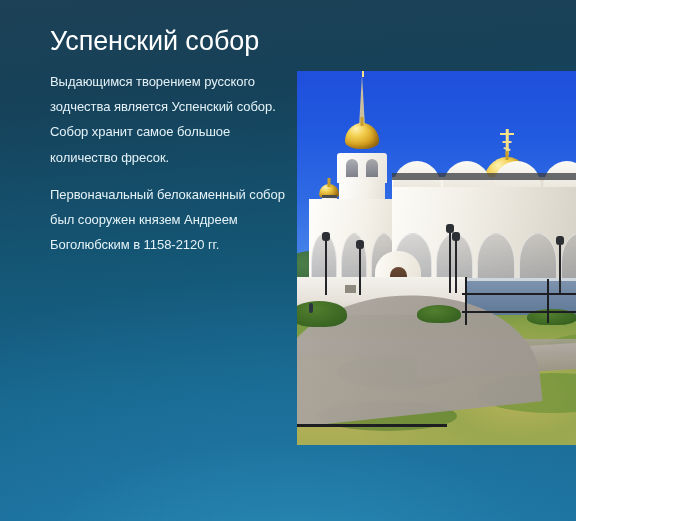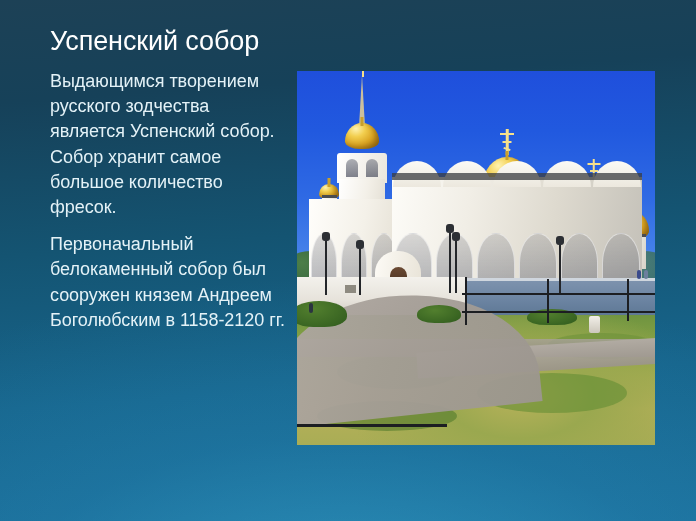--- a/index.html
+++ b/index.html
@@ -8,21 +8,21 @@
   }
   body {
     width: 696px;
     height: 521px;
     overflow: hidden;
     font-family: "Liberation Sans", sans-serif;
   }
 
   #slide {
     position: relative;
-    width: 696px;
+    width: 576px;
     height: 521px;
     background:
       radial-gradient(ellipse 130% 90% at 50% 118%, rgba(60,175,215,0.55) 0%, rgba(40,140,190,0.28) 38%, rgba(0,0,0,0) 72%),
       linear-gradient(176deg, #1d4156 0%, #164159 18%, #145472 45%, #17658c 72%, #1b6e99 100%);
     overflow: hidden;
   }
 
   
   #text-col {
     position: absolute;
@@ -36,21 +36,21 @@
     font-size: 27px;
     font-weight: 400;
     letter-spacing: -0.1px;
     line-height: 34px;
     margin: 0 0 11px 0;
     white-space: nowrap;
   }
 
   .body-para {
     color: #e4f2f7;
-    font-size: 18px;
+    font-size: 13px;
     font-weight: 400;
     line-height: 25.2px;
     margin: 0 0 12px 0;
     letter-spacing: -0.05px;
   }
 
   
   #photo-frame {
     position: absolute;
     left: 297px;

